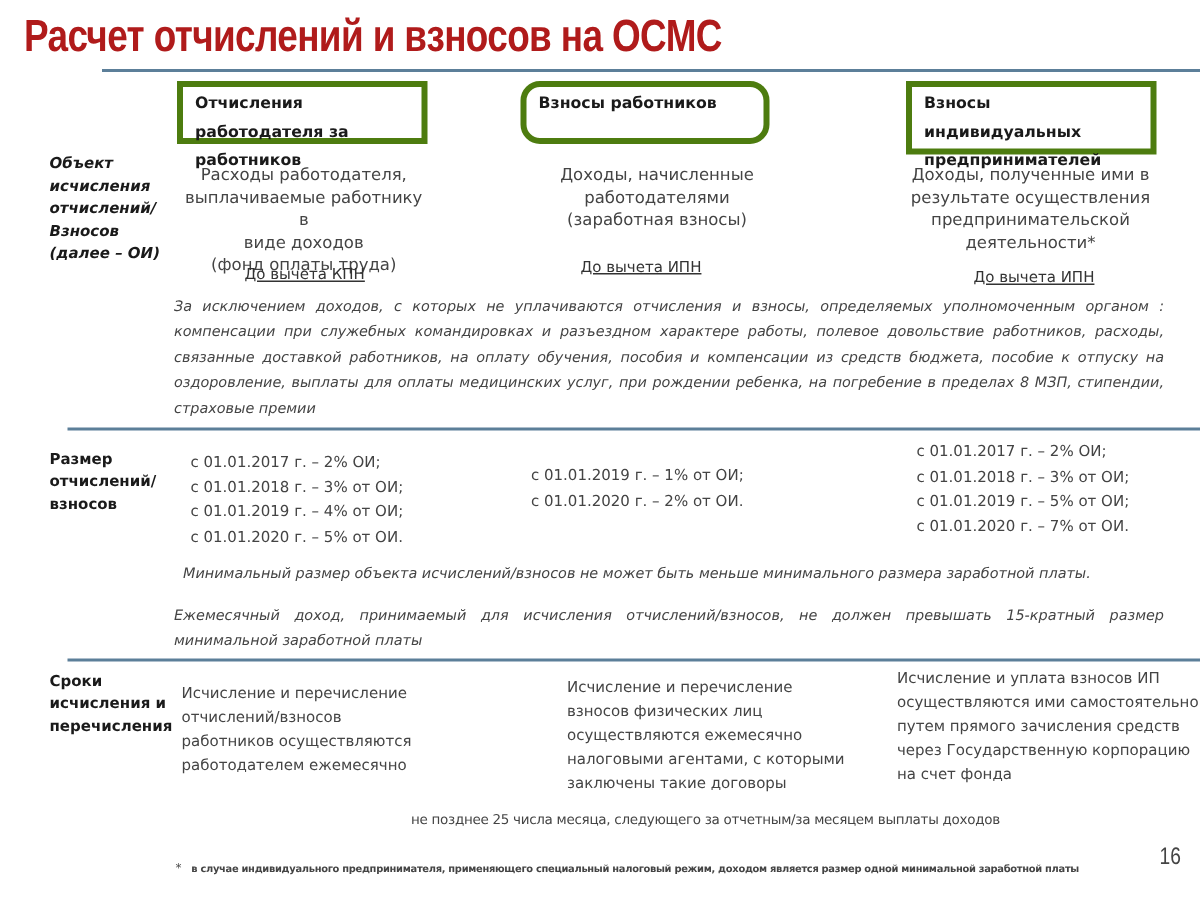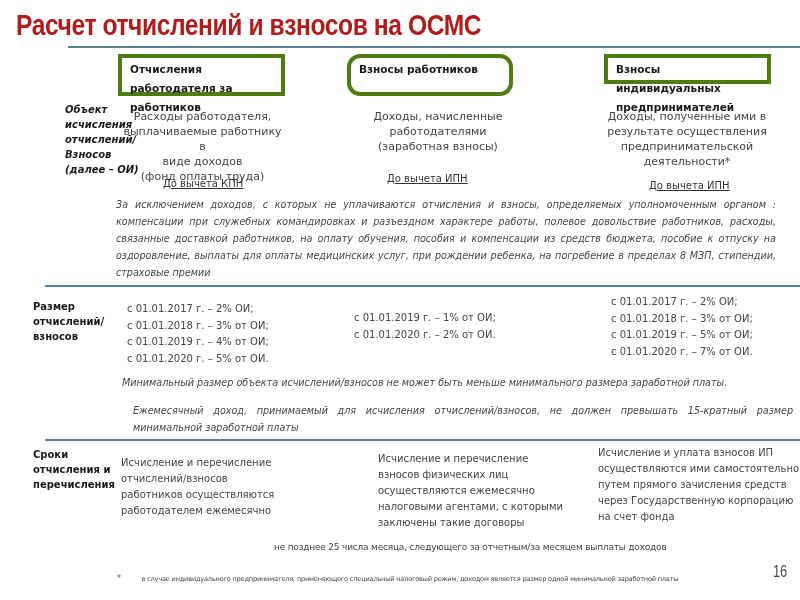--- a/index.html
+++ b/index.html
@@ -18,21 +18,21 @@
   .hline { height:2px; background:#5c7f99; }
   .hbox {
     border:4px solid #4d7c0f; background:#fff;
     font-family:"DejaVu Sans", sans-serif; font-weight:bold;
     font-size:10.5px; line-height:19px; color:#1a1a1a;
     padding:2px 8px; box-sizing:border-box;
   }
   .rowlabel {
     font-weight:bold; font-size:10px; line-height:15px; color:#1a1a1a;
   }
-  .rowlabel.ital { font-style:italic;margin-left:32px; }
+  .rowlabel.ital { font-style:italic; }
   .ctext { font-size:11px; line-height:15px; color:#444; text-align:center; }
   .link { font-size:10px; color:#333; text-decoration:underline; }
   .just {
     font-size:9.6px; line-height:17px; color:#444; font-style:italic;
     text-align:justify; text-align-last:left;
   }
   .list { font-size:10px; line-height:16.5px; color:#444; }
   .ptext { font-size:10px; line-height:16px; color:#444; }
   .small { font-size:8px; color:#444; }
   .pagenum {
@@ -41,21 +41,21 @@
   }
 </style>
 </head>
 <body>
 
 <div class="abs title">Расчет отчислений и взносов на ОСМС</div>
 <div class="abs hline" style="left:68px; top:46px; width:732px;"></div>
 
 <div class="abs hbox" style="left:118px; top:54px; width:167px; height:42px;">Отчисления работодателя за работников</div>
 <div class="abs hbox" style="left:347px; top:54px; width:166px; height:42px;border-radius:13px;">Взносы работников</div>
-<div class="abs hbox" style="left:604px; top:54px; width:167px; height:30px;">Взносы индивидуальных предпринимателей</div>
+<div class="abs hbox" style="left:604px; top:54px; width:167px; height:49px;">Взносы индивидуальных предпринимателей</div>
 
 <div class="abs rowlabel ital" style="left:33px; top:102px;">
   <div>Объект</div>
   <div>исчисления</div>
   <div>отчислений/</div>
   <div>Взносов</div>
   <div>(далее – ОИ)</div>
 </div>
 
 <div class="abs ctext" style="left:120px; top:109px; width:165px;">
@@ -102,27 +102,27 @@
   <div>с 01.01.2020 г. – 2% от ОИ.</div>
 </div>
 <div class="abs list" style="left:611px; top:294px;">
   <div>с 01.01.2017 г. – 2% ОИ;</div>
   <div>с 01.01.2018 г. – 3% от ОИ;</div>
   <div>с 01.01.2019 г. – 5% от ОИ;</div>
   <div>с 01.01.2020 г. – 7% от ОИ.</div>
 </div>
 
 <div class="abs just" style="left:122px; top:374px; width:660px;">Минимальный размер объекта исчислений/взносов не может быть меньше минимального размера заработной платы.</div>
-<div class="abs just" style="left:116px; top:402px; width:660px;margin-left:17px;">Ежемесячный доход, принимаемый для исчисления отчислений/взносов, не должен превышать 15-кратный размер минимальной заработной платы</div>
+<div class="abs just" style="left:116px; top:402px; width:660px;">Ежемесячный доход, принимаемый для исчисления отчислений/взносов, не должен превышать 15-кратный размер минимальной заработной платы</div>
 
 <div class="abs hline" style="left:45px; top:439px; width:755px;"></div>
 
 <div class="abs rowlabel" style="left:33px; top:447px;">
   <div>Сроки</div>
-  <div>отчисления и</div>
+  <div>исчисления и</div>
   <div>перечисления</div>
 </div>
 
 <div class="abs ptext" style="left:121px; top:455px;">
   <div>Исчисление и перечисление</div>
   <div>отчислений/взносов</div>
   <div>работников осуществляются</div>
   <div>работодателем ежемесячно</div>
 </div>
 <div class="abs ptext" style="left:378px; top:451px;">
@@ -137,16 +137,16 @@
   <div>осуществляются ими самостоятельно</div>
   <div>путем прямого зачисления средств</div>
   <div>через Государственную корпорацию</div>
   <div>на счет фонда</div>
 </div>
 
 <div class="abs ptext" style="left:254px; top:539px; font-size:9px; letter-spacing:-0.2px;margin-left:20px;">не позднее 25 числа месяца, следующего за отчетным/за месяцем выплаты доходов</div>
 
 <div class="abs small" style="left:117px; top:574px;">
   <span>*</span>
-  <span style="margin-left:18px; font-size:6.6px; letter-spacing:-0.2px;">в случае индивидуального предпринимателя, применяющего специальный налоговый режим, доходом является размер одной минимальной заработной платы</span>
+  <span style="margin-left:4px; font-size:6.6px; letter-spacing:-0.2px;font-weight:bold;">в случае индивидуального предпринимателя, применяющего специальный налоговый режим, доходом является размер одной минимальной заработной платы</span>
 </div>
 
 <div class="abs pagenum" style="left:773px; top:563px;">16</div>
 
 </body></html>

